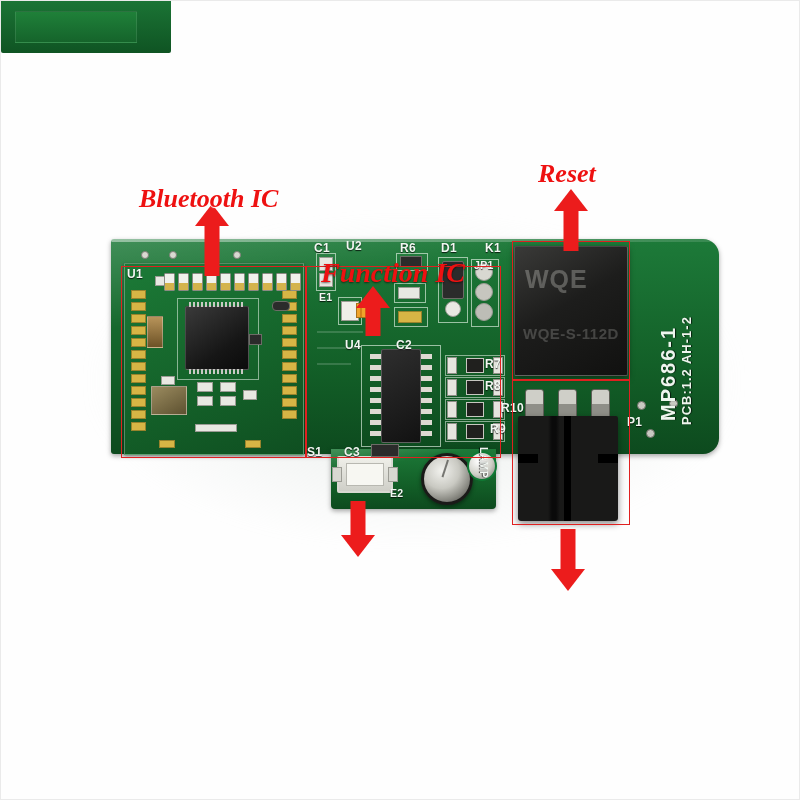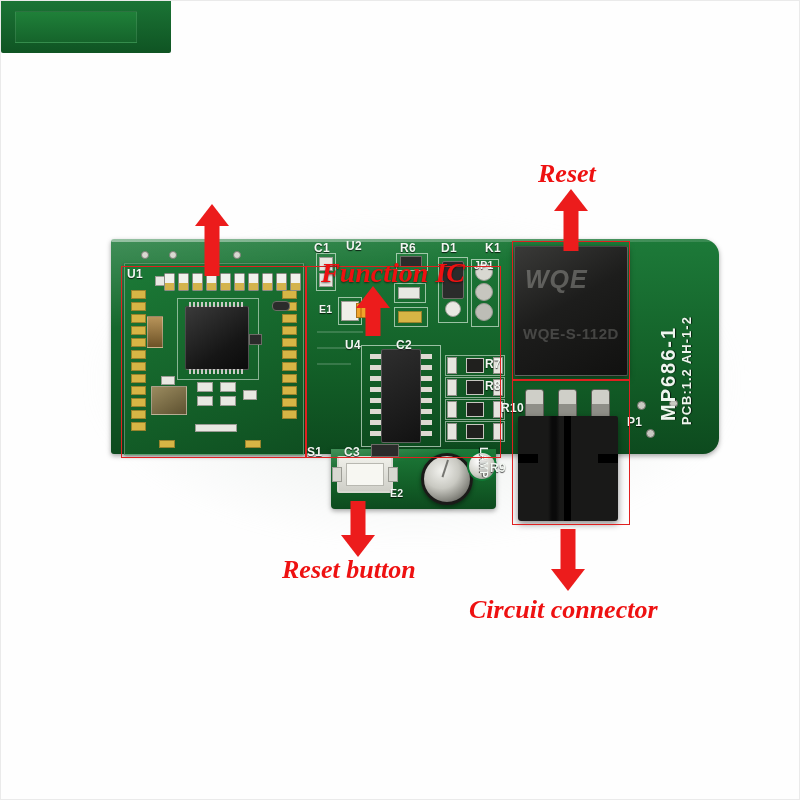--- a/index.html
+++ b/index.html
@@ -129,21 +129,21 @@
   .relay{
     position:absolute;left:513px;top:245px;width:112px;height:128px;
     background:linear-gradient(150deg,#3a3a38 0%,#1d1d1c 45%,#111110 100%);
     border:1px solid rgba(255,255,255,.22);border-radius:2px;
     box-shadow:0 2px 6px rgba(0,0,0,.5);
   }
   .relay .brand{
     position:absolute;left:10px;top:18px;
     color:rgba(225,225,220,.30);
     font-family:"Liberation Sans",sans-serif;
-    font-weight:bold;font-size:25px;letter-spacing:1px;font-style:italic;
+    font-weight:bold;font-size:25px;letter-spacing:1px;
   }
   .relay .pn{
     position:absolute;left:8px;top:78px;
     color:rgba(215,215,210,.24);
     font-family:"Liberation Sans",sans-serif;
     font-weight:bold;font-size:15px;letter-spacing:.5px;
   }
 
   
   .connector{
@@ -433,27 +433,27 @@
   <div class="pcbtext" style="left:656px;top:420px;font-size:20px;letter-spacing:2px;">MP686-1</div>
   <div class="pcbtext" style="left:678px;top:424px;font-size:13px;letter-spacing:1px;">PCB:1.2 AH-1-2</div>
 
   <div class="silk" style="left:126px;top:266px;">U1</div>
   <div class="silk" style="left:313px;top:240px;">C1</div>
   <div class="silk" style="left:345px;top:238px;">U2</div>
   <div class="silk" style="left:399px;top:240px;">R6</div>
   <div class="silk" style="left:440px;top:240px;">D1</div>
   <div class="silk" style="left:484px;top:240px;">K1</div>
   <div class="silk sm" style="left:473px;top:258px;">JP1</div>
-  <div class="silk sm" style="left:318px;top:290px;margin-top:12px;">E1</div>
+  <div class="silk sm" style="left:318px;top:290px;">E1</div>
   <div class="silk" style="left:344px;top:337px;">U4</div>
   <div class="silk" style="left:395px;top:337px;">C2</div>
   <div class="silk" style="left:484px;top:356px;">R7</div>
   <div class="silk" style="left:484px;top:378px;">R8</div>
   <div class="silk" style="left:500px;top:400px;">R10</div>
-  <div class="silk" style="left:489px;top:421px;margin-top:39px;">R9</div>
+  <div class="silk" style="left:489px;top:421px;">R9</div>
   <div class="silk" style="left:626px;top:414px;">P1</div>
   <div class="silk" style="left:306px;top:444px;">S1</div>
   <div class="silk" style="left:343px;top:444px;">C3</div>
   <div class="silk sm" style="left:389px;top:486px;">E2</div>
   <div class="silk sm rot-90" style="left:489px;top:446px;">LAMP</div>
 
   <div class="hl-box" style="left:120px;top:265px;width:184px;height:190px;"></div>
   <div class="hl-box" style="left:304px;top:265px;width:194px;height:190px;"></div>
   <div class="hl-box" style="left:511px;top:240px;width:116px;height:138px;"></div>
   <div class="hl-box" style="left:511px;top:378px;width:116px;height:144px;"></div>
@@ -476,22 +476,21 @@
   <div class="arrow down" style="left:339px;top:500px;width:36px;height:56px;">
     <div class="shaft"></div>
     <div class="head"></div>
   </div>
 
   <div class="arrow down" style="left:549px;top:528px;width:36px;height:62px;">
     <div class="shaft"></div>
     <div class="head"></div>
   </div>
 
+  <div class="anno big" style="left:138px;top:183px;">Bluetooth IC</div>
 
   <div class="anno mid onboard" style="left:320px;top:256px;">Function IC</div>
 
   <div class="anno big" style="left:537px;top:158px;">Reset</div>
 
-  <div class="anno big" style="left:281px;top:554px;">Reset button</div>
-
-  <div class="anno big" style="left:468px;top:594px;">Circuit connector</div>
+
 
 </div>
 
 </body></html>

